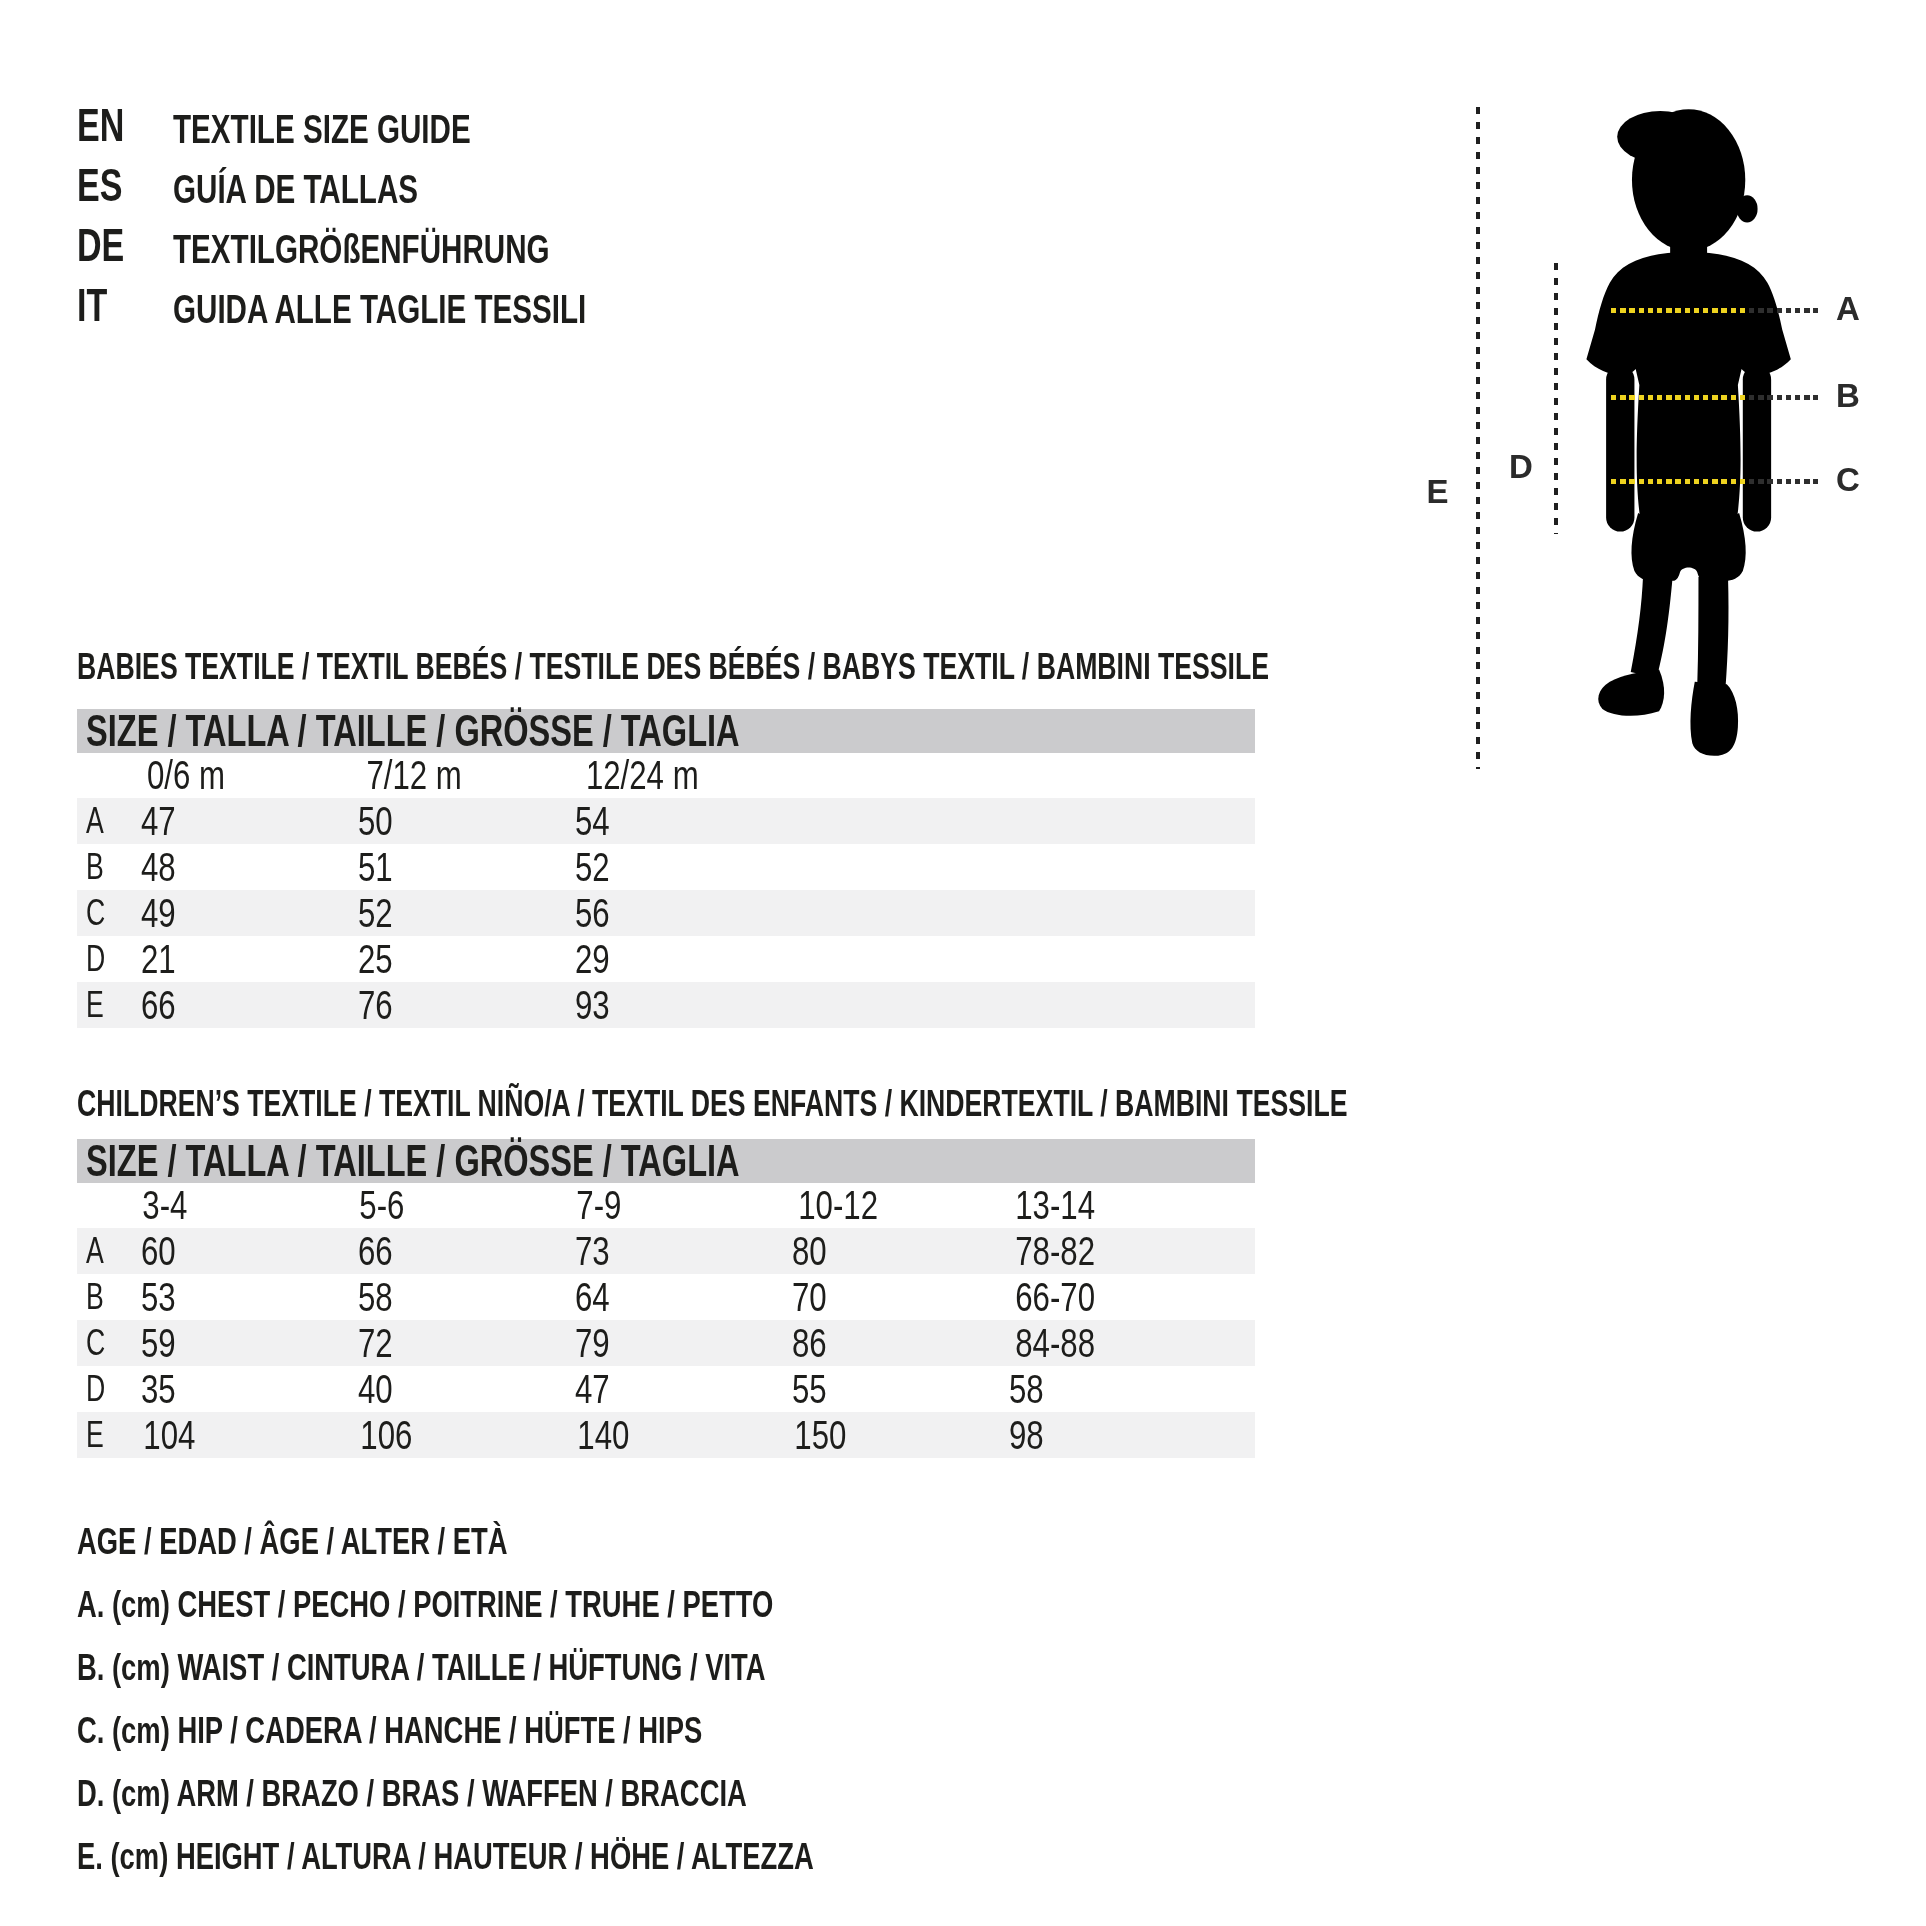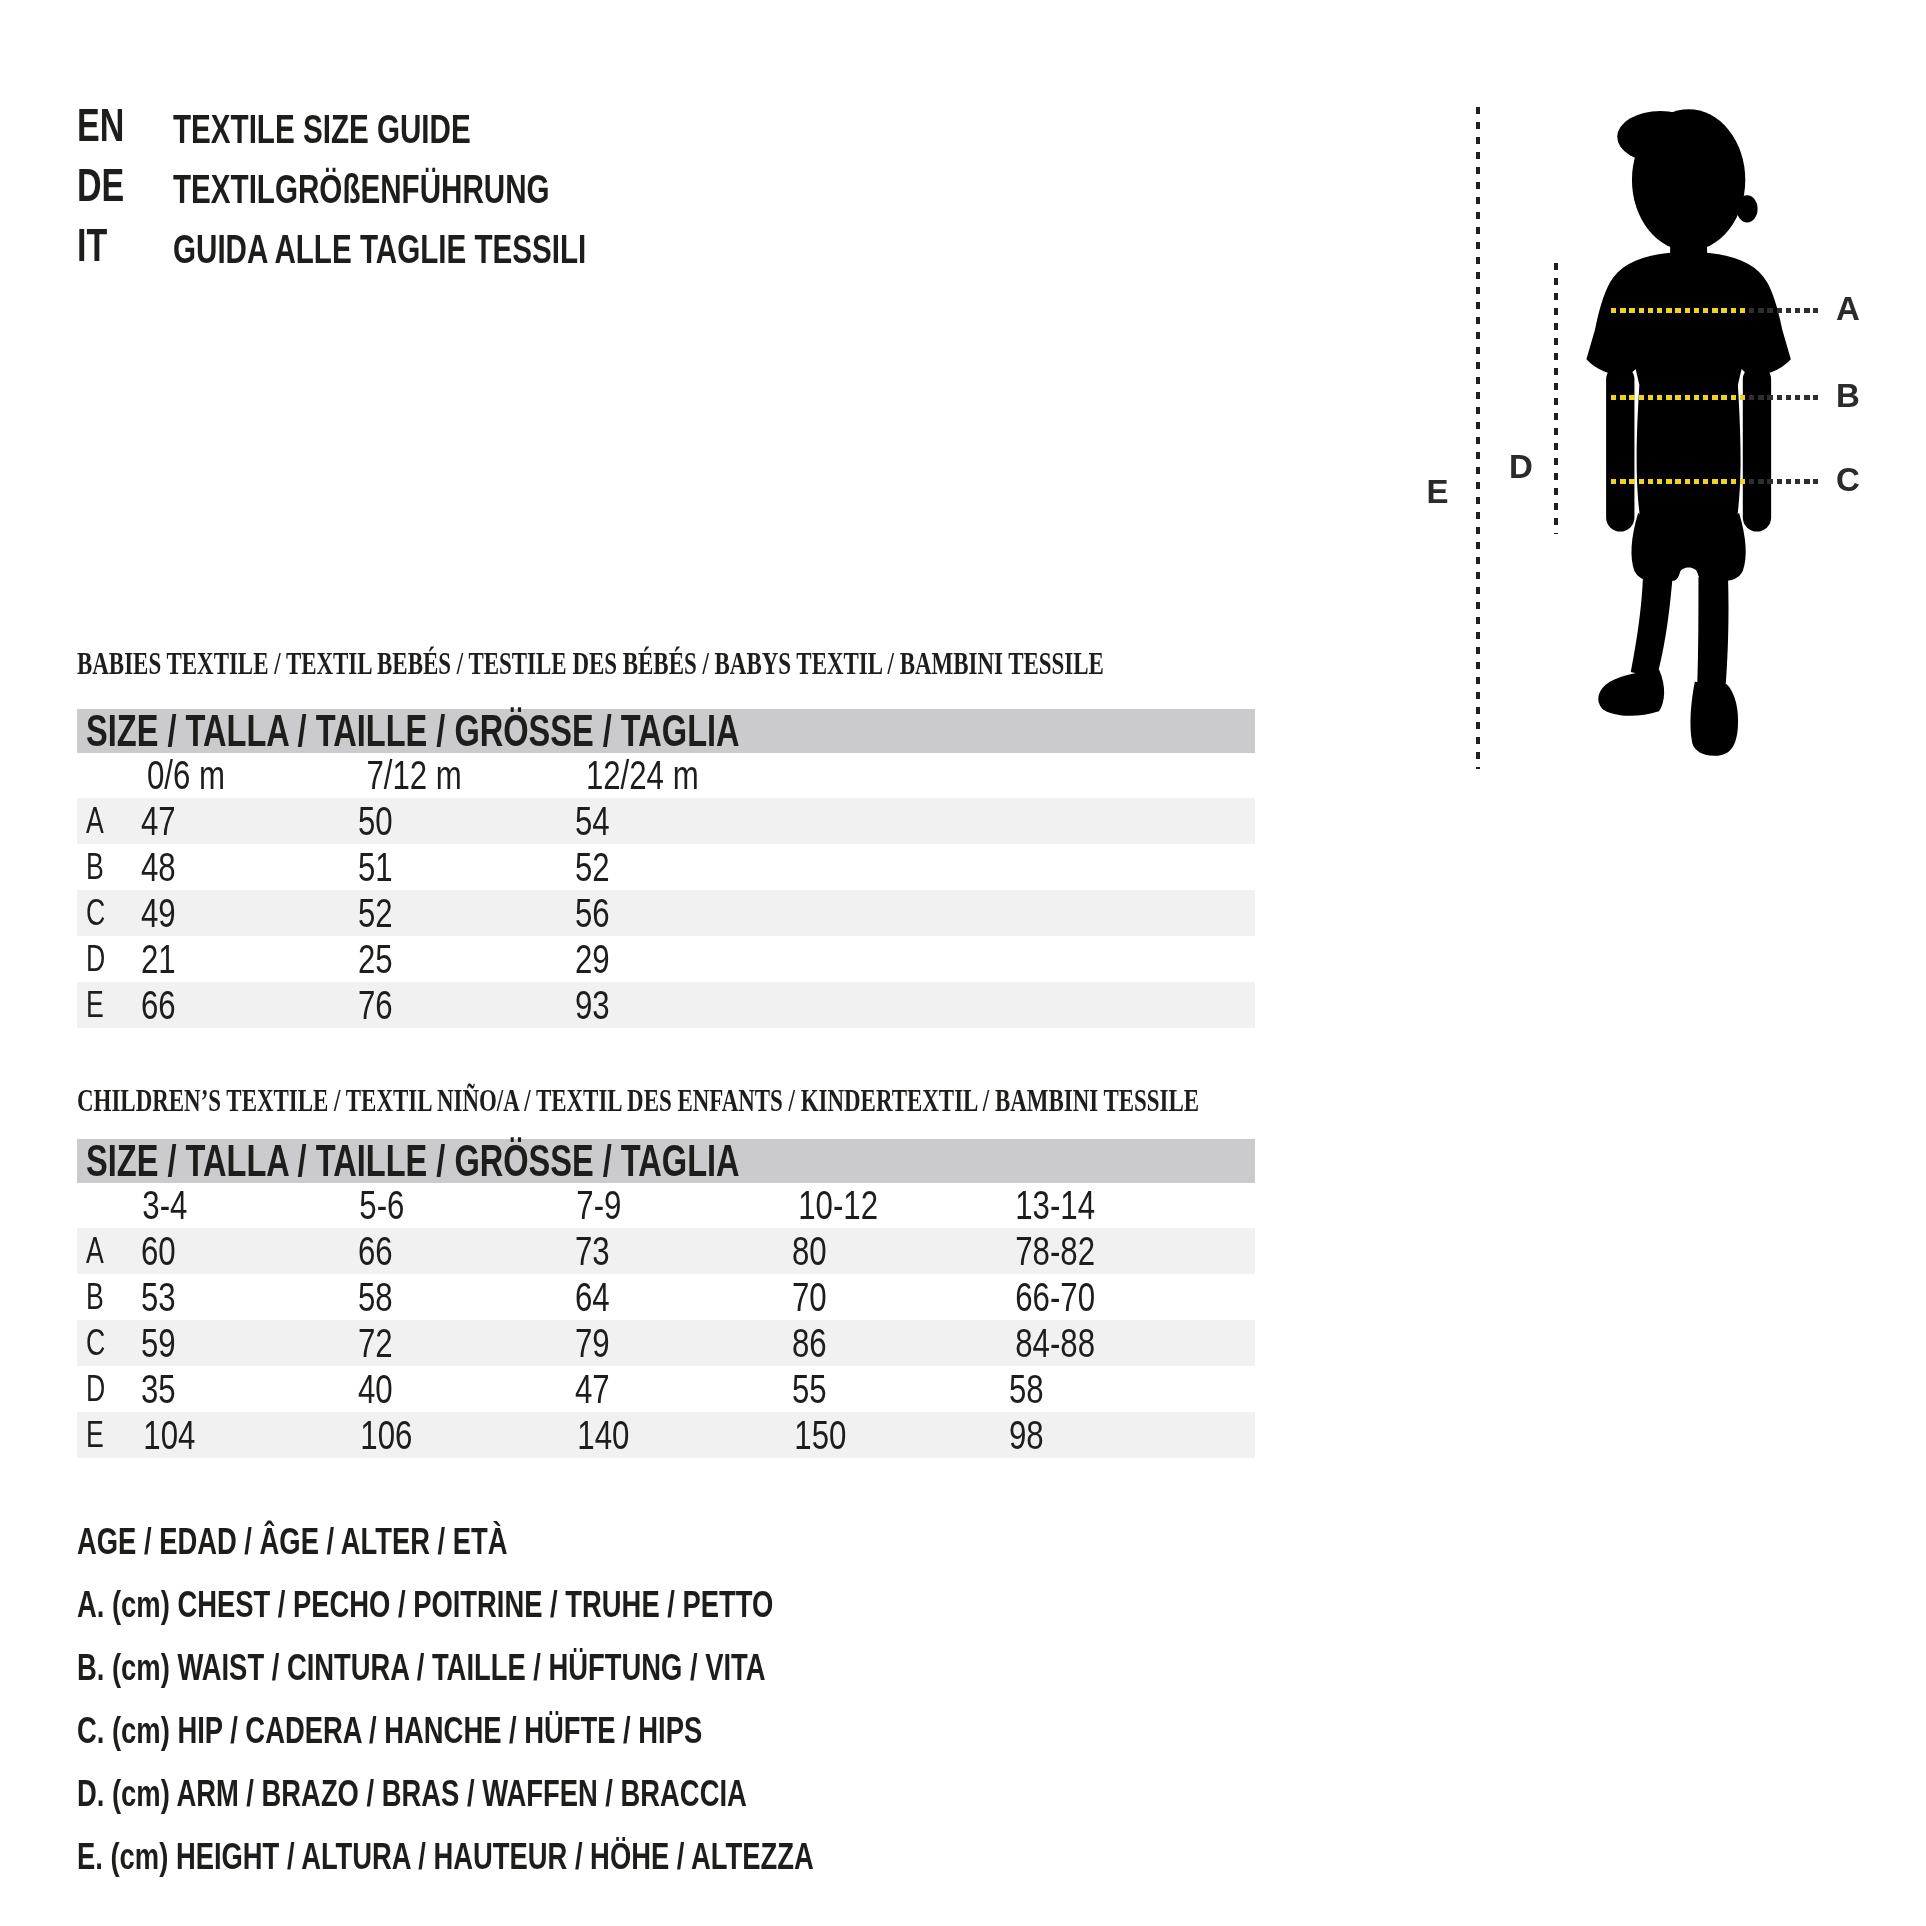--- a/index.html
+++ b/index.html
@@ -23,21 +23,21 @@
   .label-e{left:21.6px;top:381px;}
   .label-d{left:104px;top:356px;}
   .sil{position:absolute;left:169px;top:11px;width:228px;height:665px;}
   .dash-y{position:absolute;height:5px;left:206px;width:134px;z-index:3;
           background:repeating-linear-gradient(90deg,#eed31f 0 5.5px,transparent 5.5px 9.2px);}
   .dash-k{position:absolute;height:5px;left:344px;width:69px;z-index:3;
           background:repeating-linear-gradient(90deg,#2e2e2e 0 5.5px,transparent 5.5px 9.2px);}
   .mlabel{position:absolute;left:431px;font-size:33px;font-weight:bold;color:#2b2b2b;}
 
   
-  .section-title{position:absolute;left:77px;font-size:31px;font-weight:bold;font-family:Liberation Serif, serif;}
+  .section-title{position:absolute;left:77px;font-size:36px;font-weight:bold;}
 
   
   .tbl{position:absolute;left:77px;width:1178px;}
   .tbl-bar{height:44px;background:#cbcbcd;display:flex;align-items:center;
            padding-left:8.6px;box-sizing:border-box;font-size:44px;font-weight:bold;}
   .trow{display:flex;align-items:center;height:46px;}
   .trow.hdr{height:45px;font-size:36px;}
   .stripe{background:#f1f1f2;}
   .tcell-label{width:59px;padding-left:9.2px;box-sizing:border-box;font-size:36px;}
   .tcell{width:217px;text-align:left;font-size:40px;}
@@ -48,20 +48,24 @@
 </style>
 </head>
 <body>
 
 <div id="canvas">
 
   <div class="lang-block">
     <div class="lang-row">
       <div class="lang-code"><span class="cnd">EN</span></div>
       <div class="lang-title"><span class="cnd">TEXTILE SIZE GUIDE</span></div>
+    </div>
+    <div class="lang-row">
+      <div class="lang-code"><span class="cnd">ES</span></div>
+      <div class="lang-title"><span class="cnd">GUÍA DE TALLAS</span></div>
     </div>
     <div class="lang-row">
       <div class="lang-code"><span class="cnd">DE</span></div>
       <div class="lang-title"><span class="cnd">TEXTILGRÖßENFÜHRUNG</span></div>
     </div>
     <div class="lang-row">
       <div class="lang-code"><span class="cnd">IT</span></div>
       <div class="lang-title"><span class="cnd">GUIDA ALLE TAGLIE TESSILI</span></div>
     </div>
   </div>

